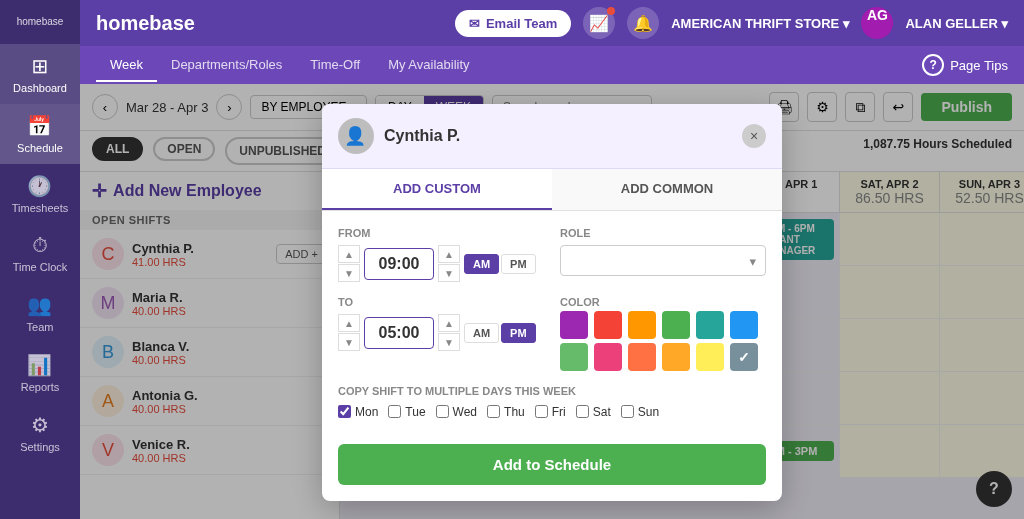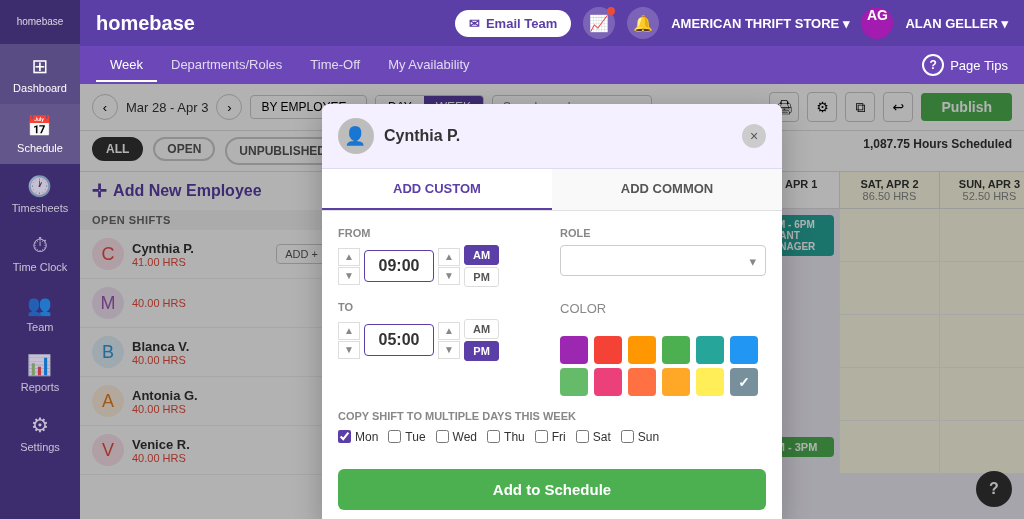--- a/index.html
+++ b/index.html
@@ -208,21 +208,21 @@
     
     .schedule-cols-header {
       display: flex; background: white; border-bottom: 1px solid #e0e0e0;
       position: sticky; top: 0; z-index: 2;
     }
     .col-header {
       flex: 1; min-width: 100px; padding: 6px 8px; font-size: 11px;
       color: #333; border-right: 1px solid #e0e0e0; text-align: center;
     }
     .col-header .day-name { font-weight: 700; }
-    .col-header .day-hrs { color: #888; font-size: 11px; }
+    .col-header .day-hrs { color: #888; font-size: 14px; }
 
     
     .schedule-grid { display: flex; flex-direction: column; }
     .schedule-row { display: flex; border-bottom: 1px solid #f0f0f0; }
     .schedule-cell {
       flex: 1; min-width: 100px; height: 52px;
       border-right: 1px solid #f0f0f0;
       display: flex; align-items: center; justify-content: center;
     }
     .shift-block {
@@ -276,37 +276,37 @@
     }
     .stepper-btn {
       width: 22px; height: 18px; border: 1px solid #ddd; background: white;
       cursor: pointer; font-size: 10px; display: flex; align-items: center; justify-content: center;
       color: #888;
     }
     .time-display {
       border: 1px solid #5b3ea6; border-radius: 4px; padding: 6px 12px;
       font-size: 16px; font-weight: 600; color: #333; min-width: 70px; text-align: center;
     }
-    .ampm-group { display: flex; flex-direction: column; gap: 2px; }
+    .ampm-group { display: flex; flex-direction: row; gap: 2px; }
     .ampm-btn {
       border: 1px solid #ddd; border-radius: 3px; padding: 3px 8px;
       font-size: 11px; cursor: pointer; background: white; font-weight: 600; color: #555;
     }
     .ampm-btn.active { background: #5b3ea6; color: white; border-color: #5b3ea6; }
     .role-select {
       width: 100%; border: 1px solid #ccc; border-radius: 4px; padding: 7px 10px;
       font-size: 13px; color: #333; appearance: none; background: white;
     }
     .role-select-wrap { position: relative; }
     .role-select-wrap::after {
       content: '▾'; position: absolute; right: 10px; top: 50%; transform: translateY(-50%);
       color: #888; pointer-events: none;
     }
 
-    .color-label { font-size: 13px; font-weight: 400; color: #888; text-transform: uppercase; margin-bottom: 20px; }
+    .color-label { font-size: 11px; font-weight: 700; color: #888; text-transform: uppercase; margin-bottom: 3px; }
     .color-grid { display: flex; flex-direction: column; gap: 4px; }
     .color-row { display: flex; gap: 6px; }
     .color-swatch {
       width: 28px; height: 28px; border-radius: 4px; cursor: pointer;
       display: flex; align-items: center; justify-content: center;
     }
     .color-swatch.selected::after { content: '✓'; color: white; font-size: 14px; font-weight: bold; }
 
     .copy-days-section { margin-bottom: 25px; }
     .copy-days-label { font-size: 11px; font-weight: 700; color: #888; text-transform: uppercase; margin-bottom: 8px; }
@@ -445,20 +445,21 @@
               <div class="emp-name">Cynthia P.</div>
               <div class="emp-hours">41.00 HRS</div>
             </div>
             <button class="emp-add-btn">ADD +</button>
           </div>
           <div class="employee-row">
             <div class="emp-avatar" style="background:#f3e5f5;">
               <span style="color:#9b59b6;font-size:18px;">M</span>
             </div>
             <div class="emp-info">
+              <div class="emp-name">Maria R.</div>
               <div class="emp-hours">40.00 HRS</div>
             </div>
           </div>
           <div class="employee-row">
             <div class="emp-avatar" style="background:#e3f2fd;">
               <span style="color:#3498db;font-size:18px;">B</span>
             </div>
             <div class="emp-info">
               <div class="emp-name">Blanca V.</div>
               <div class="emp-hours">40.00 HRS</div>

